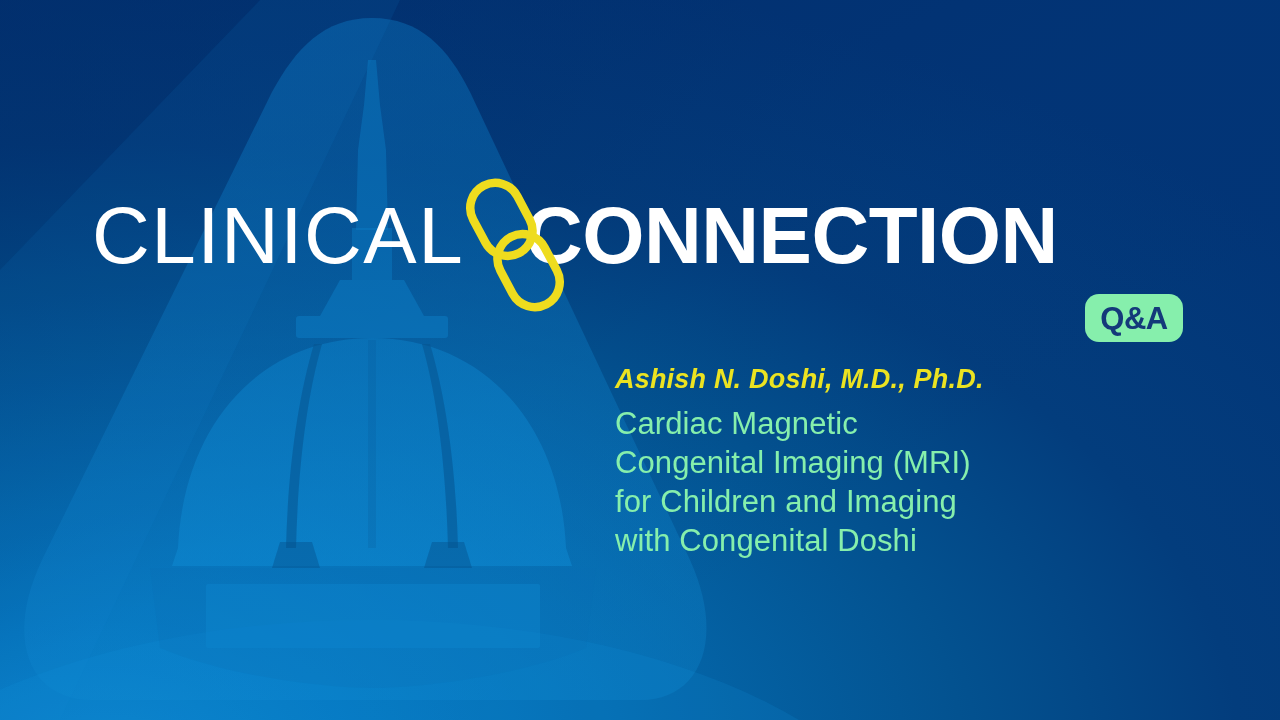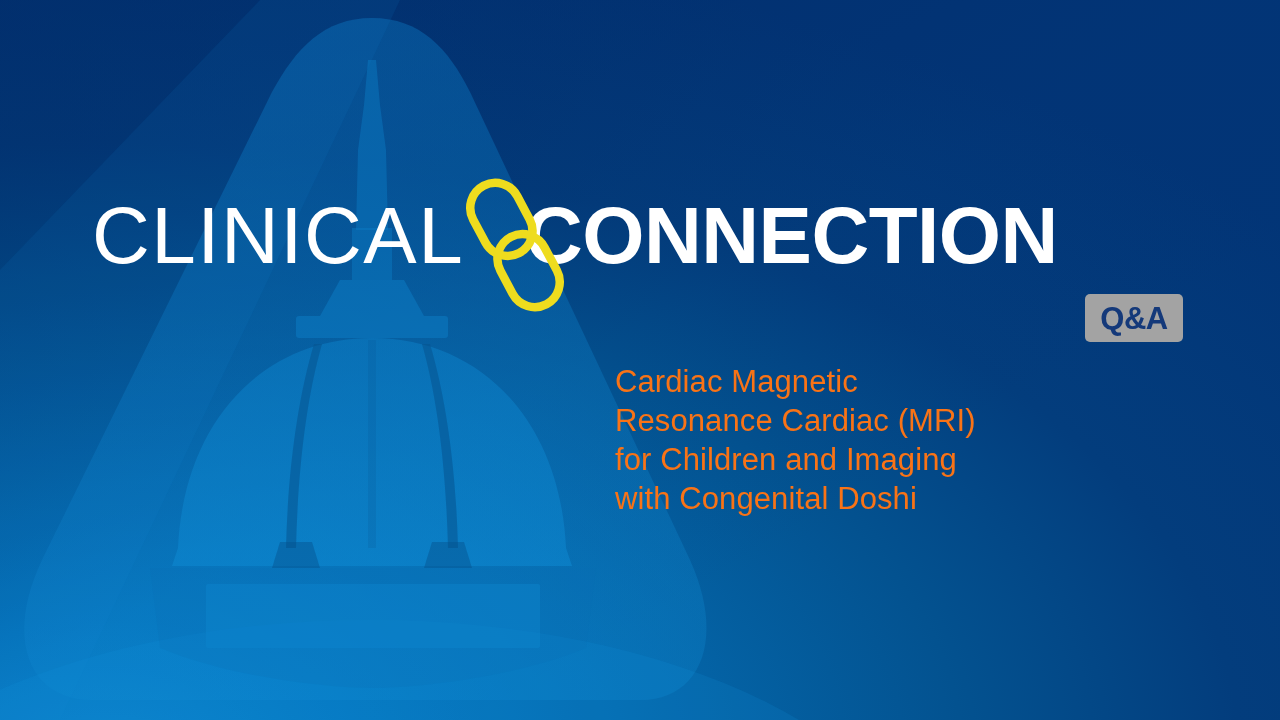--- a/index.html
+++ b/index.html
@@ -77,22 +77,22 @@
     height: 150px;
   }
 
   
   .qa-badge {
     position: absolute;
     left: 1085px;
     top: 294px;
     width: 98px;
     height: 48px;
-    background: #a3a3a3;
-    border-radius: 5px;
+    background: #86efac;
+    border-radius: 14px;
     display: flex;
     align-items: center;
     justify-content: center;
   }
   .qa-badge span {
     color: #14397a;
     font-size: 31px;
     font-weight: 700;
     letter-spacing: -0.5px;
     line-height: 1;
@@ -109,21 +109,21 @@
     color: #ece321;
     font-size: 27px;
     font-weight: 700;
     font-style: italic;
     letter-spacing: 0.2px;
     line-height: 34px;
     margin: 0 0 8px 0;
     white-space: nowrap;
   }
   .talk-title {
-    color: #f97316;
+    color: #86efac;
     font-size: 31px;
     font-weight: 400;
     line-height: 39px;
     letter-spacing: 0.1px;
     margin: 0;
   }
   .talk-title .tline { display: block; white-space: nowrap; }
 </style>
 </head>
 <body>
@@ -190,21 +190,22 @@
       <rect x="50" y="8" width="50" height="76" rx="25" ry="25"></rect>
       <rect x="50" y="66" width="50" height="76" rx="25" ry="25"></rect>
     </g>
   </svg>
 
   <div class="qa-badge">
     <span>Q&amp;A</span>
   </div>
 
   <div class="info-block">
+    <div class="speaker-name">Ashish N. Doshi, M.D., Ph.D.</div>
     <div class="talk-title">
       <span class="tline">Cardiac Magnetic</span>
-      <span class="tline">Resonance Cardiac (MRI)</span>
+      <span class="tline">Congenital Imaging (MRI)</span>
       <span class="tline">for Children and Imaging</span>
       <span class="tline">with Congenital Doshi</span>
     </div>
   </div>
 
 </div>
 
 </body></html>

